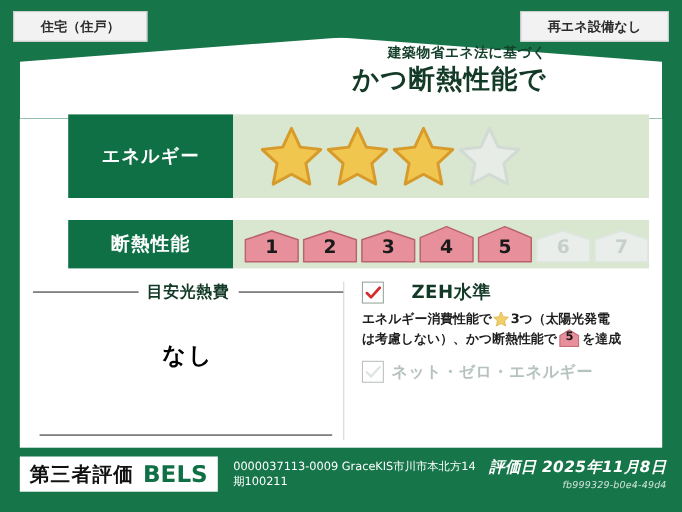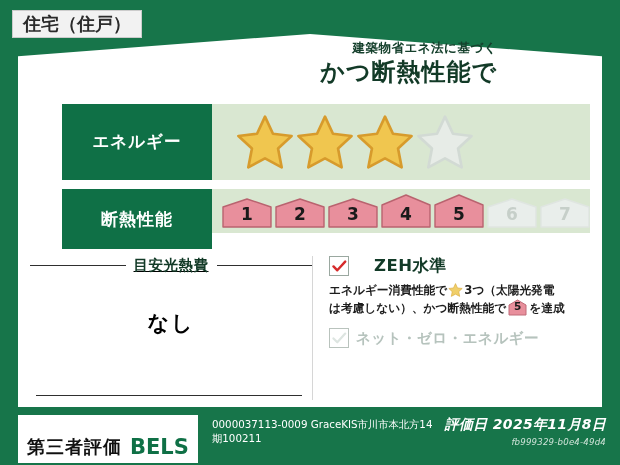--- a/index.html
+++ b/index.html
@@ -38,46 +38,46 @@
     font-size:12.5px;font-weight:bold;color:#15402c;letter-spacing:.5px;
     line-height:16px;
   }
   .title-large{
     font-size:24px;font-weight:bold;color:#123a27;letter-spacing:1px;
     line-height:30px;margin-top:1px;
   }
   
   .badge{
     position:absolute;background:#f2f2f2;border:1px solid #cccccc;
-    font-size:18px;font-weight:bold;color:#2b2b2b;
-    padding:5px 10px;line-height:16px;white-space:nowrap;
+    font-size:12px;font-weight:bold;color:#2b2b2b;
+    padding:5px 24px;line-height:16px;white-space:nowrap;
   }
   .badge-left{left:12px;top:10px;}
   .badge-right{right:12px;top:10px;}
 
   
   .rows{
     position:absolute;left:30px;top:104px;width:560px;
   }
   .perf-row{
-    display:flex;align-items:flex-start;margin-bottom:9px;padding-left:32px;
+    display:flex;align-items:center;margin-bottom:20px;padding-left:32px;
   }
   .perf-label{
     width:150px;flex:0 0 150px;background:#0f7046;color:#ffffff;
     display:flex;flex-direction:column;align-items:center;justify-content:center;
     font-weight:bold;font-size:16.5px;line-height:22px;letter-spacing:1px;
     text-align:center;
   }
   .perf-value{
     flex:1;background:#d9e7d1;display:flex;align-items:center;
     padding-left:8px;
   }
   .row-energy .perf-label{height:76px;}
   .row-energy .perf-value{height:76px;}
-  .row-insul .perf-label{height:60px;font-size:17px;}
+  .row-insul .perf-label{height:44px;font-size:17px;}
   .row-insul .perf-value{height:44px;padding-left:10px;}
 
   
   .stars{display:flex;align-items:center;gap:2px;margin-left:16px;}
   .star{width:58px;height:56px;display:block;}
 
   
   .grades{display:flex;align-items:flex-end;gap:3px;}
   .grade{
     position:relative;width:50px;display:flex;align-items:flex-end;
@@ -98,21 +98,21 @@
   .panel-left{
     width:282px;flex:0 0 282px;position:relative;
   }
   .panel-div{
     width:1px;flex:0 0 1px;background:#d6d6d6;margin:4px 8px 4px 0;
   }
   .panel-right{flex:1;position:relative;padding-left:8px;}
 
   .cost-head{
     display:flex;align-items:center;justify-content:center;
-    gap:8px;margin-top:4px;text-decoration:underline;
+    gap:8px;margin-top:4px;
   }
   .cost-head .hr{flex:1;height:1px;background:#2f2f2f;}
   .cost-head .txt{
     font-size:14.5px;font-weight:bold;color:#123a27;letter-spacing:.5px;
     white-space:nowrap;
   }
   .cost-value{
     text-align:center;margin-top:34px;
     font-size:21px;font-weight:bold;color:#000000;letter-spacing:2px;
   }
@@ -148,21 +148,21 @@
     font-size:14.5px;font-weight:bold;color:#b6c3bd;letter-spacing:.5px;
   }
 
   
   .footer{
     position:absolute;left:0;bottom:0;width:620px;height:58px;
     background:#17754a;
   }
   .bels-box{
     position:absolute;left:18px;top:8px;background:#ffffff;
-    padding:20px 9px 4px 9px;display:flex;align-items:center;gap:8px;
+    padding:4px 9px 4px 9px;display:flex;align-items:center;gap:8px;
   }
   .bels-jp{
     font-size:18px;font-weight:bold;color:#111111;letter-spacing:1px;
   }
   .bels-en{
     font-size:21px;font-weight:bold;color:#0f7046;letter-spacing:0px;
   }
   .footer-id{
     position:absolute;left:212px;top:10px;width:225px;
     color:#ffffff;font-size:10.3px;line-height:14px;font-weight:normal;
@@ -181,20 +181,21 @@
 
   <div class="inner-canvas"></div>
 
   <div class="banner">
     <div class="roof"></div>
     <div class="banner-title-wrap">
       <div class="title-small">建築物省エネ法に基づく</div>
       <div class="title-large">かつ断熱性能で</div>
     </div>
     <div class="badge badge-left">住宅（住戸）</div>
+    <div class="badge badge-right">再エネ設備なし</div>
   </div>
 
   <div class="rows">
 
     <div class="perf-row row-energy">
       <div class="perf-label">
         <div>エネルギー</div>
       </div>
       <div class="perf-value">
         <div class="stars" id="stars-holder">

